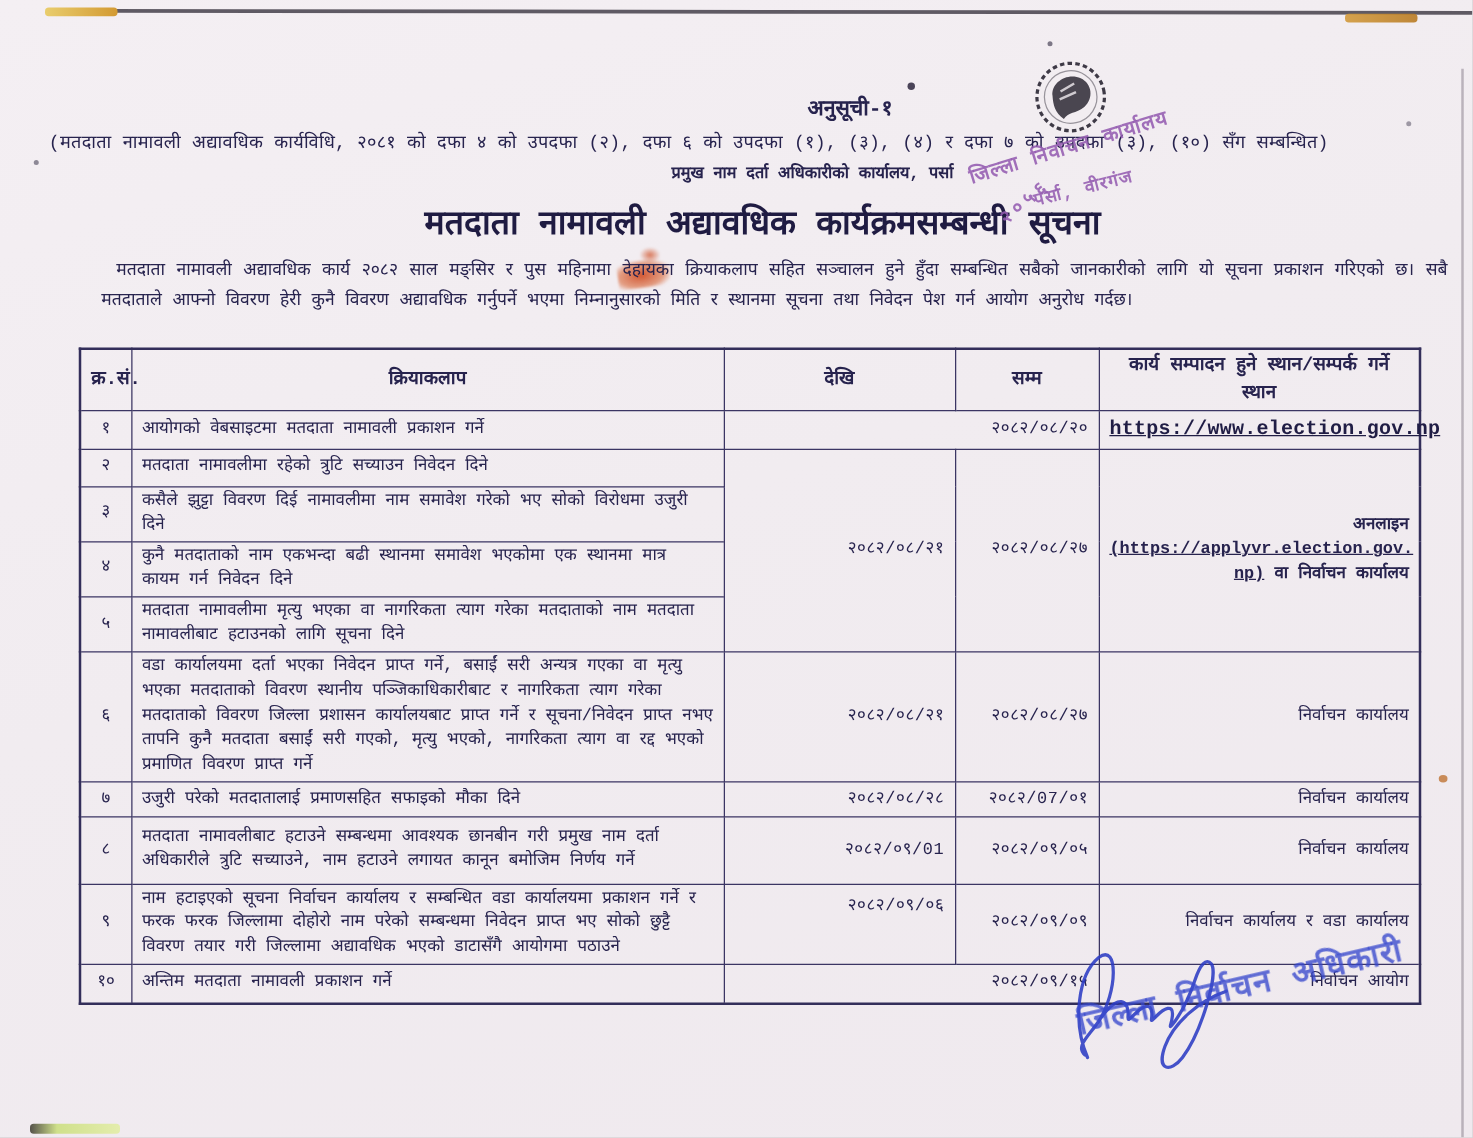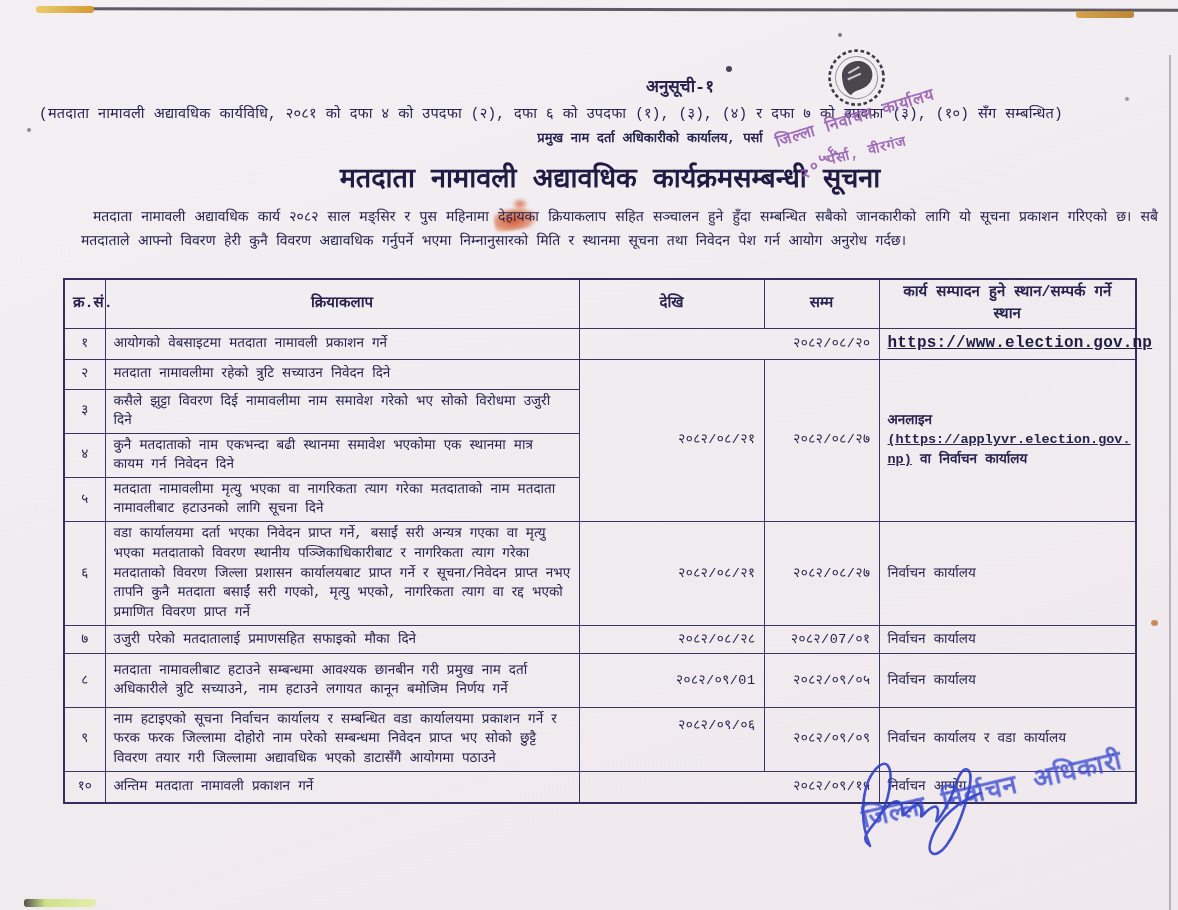--- a/index.html
+++ b/index.html
@@ -28,21 +28,21 @@
   .office{position:absolute;left:320px;top:128px;width:660px;text-align:center;font-size:13px;font-weight:600;}
   .doc-title{position:absolute;left:270px;top:158px;width:680px;text-align:center;font-size:27px;font-weight:bold;color:#1f1b42;}
   .intro{position:absolute;left:81px;top:205px;width:1077px;font-size:14px;line-height:1.72;text-align:justify;text-indent:12px;}
   
   table.main{position:absolute;left:63px;top:278px;width:1072px;border-collapse:collapse;table-layout:fixed;}
   table.main th,table.main td{border:1.6px solid #3b3563;padding:2px 8px;vertical-align:middle;font-size:13.5px;line-height:1.45;}
   table.main{border:2.4px solid #332e5a;}
   th{font-size:15px !important;font-weight:bold;text-align:center;margin-left:12px;}
   td.sn{text-align:center;font-size:15px;}
   td.date{text-align:right;font-size:15px;letter-spacing:.5px;}
-  td.place{text-align:left;font-size:14.5px;margin-left:41px;}
+  td.place{text-align:right;font-size:14.5px;margin-left:41px;}
   td.act{text-align:left;}
   .url{font-weight:bold;text-decoration:underline;font-size:16px;letter-spacing:.2px;color:#201d45;}
   .online-cell{font-weight:bold;font-size:16.5px;line-height:1.5;}
   .u{text-decoration:underline;}
   
   .emblem{position:absolute;left:812px;top:44px;transform:rotate(-12deg);opacity:.92;}
   .stamp-line{position:absolute;color:rgba(148,92,176,.88);font-weight:bold;white-space:nowrap;}
   .st1{left:772px;top:106px;font-size:16px;transform:rotate(-17deg);letter-spacing:1px;}
   .st2{left:826px;top:140px;font-size:14px;transform:rotate(-14deg);letter-spacing:1px;}
   .st3{left:796px;top:150px;font-size:15px;transform:rotate(-40deg);letter-spacing:4px;}

